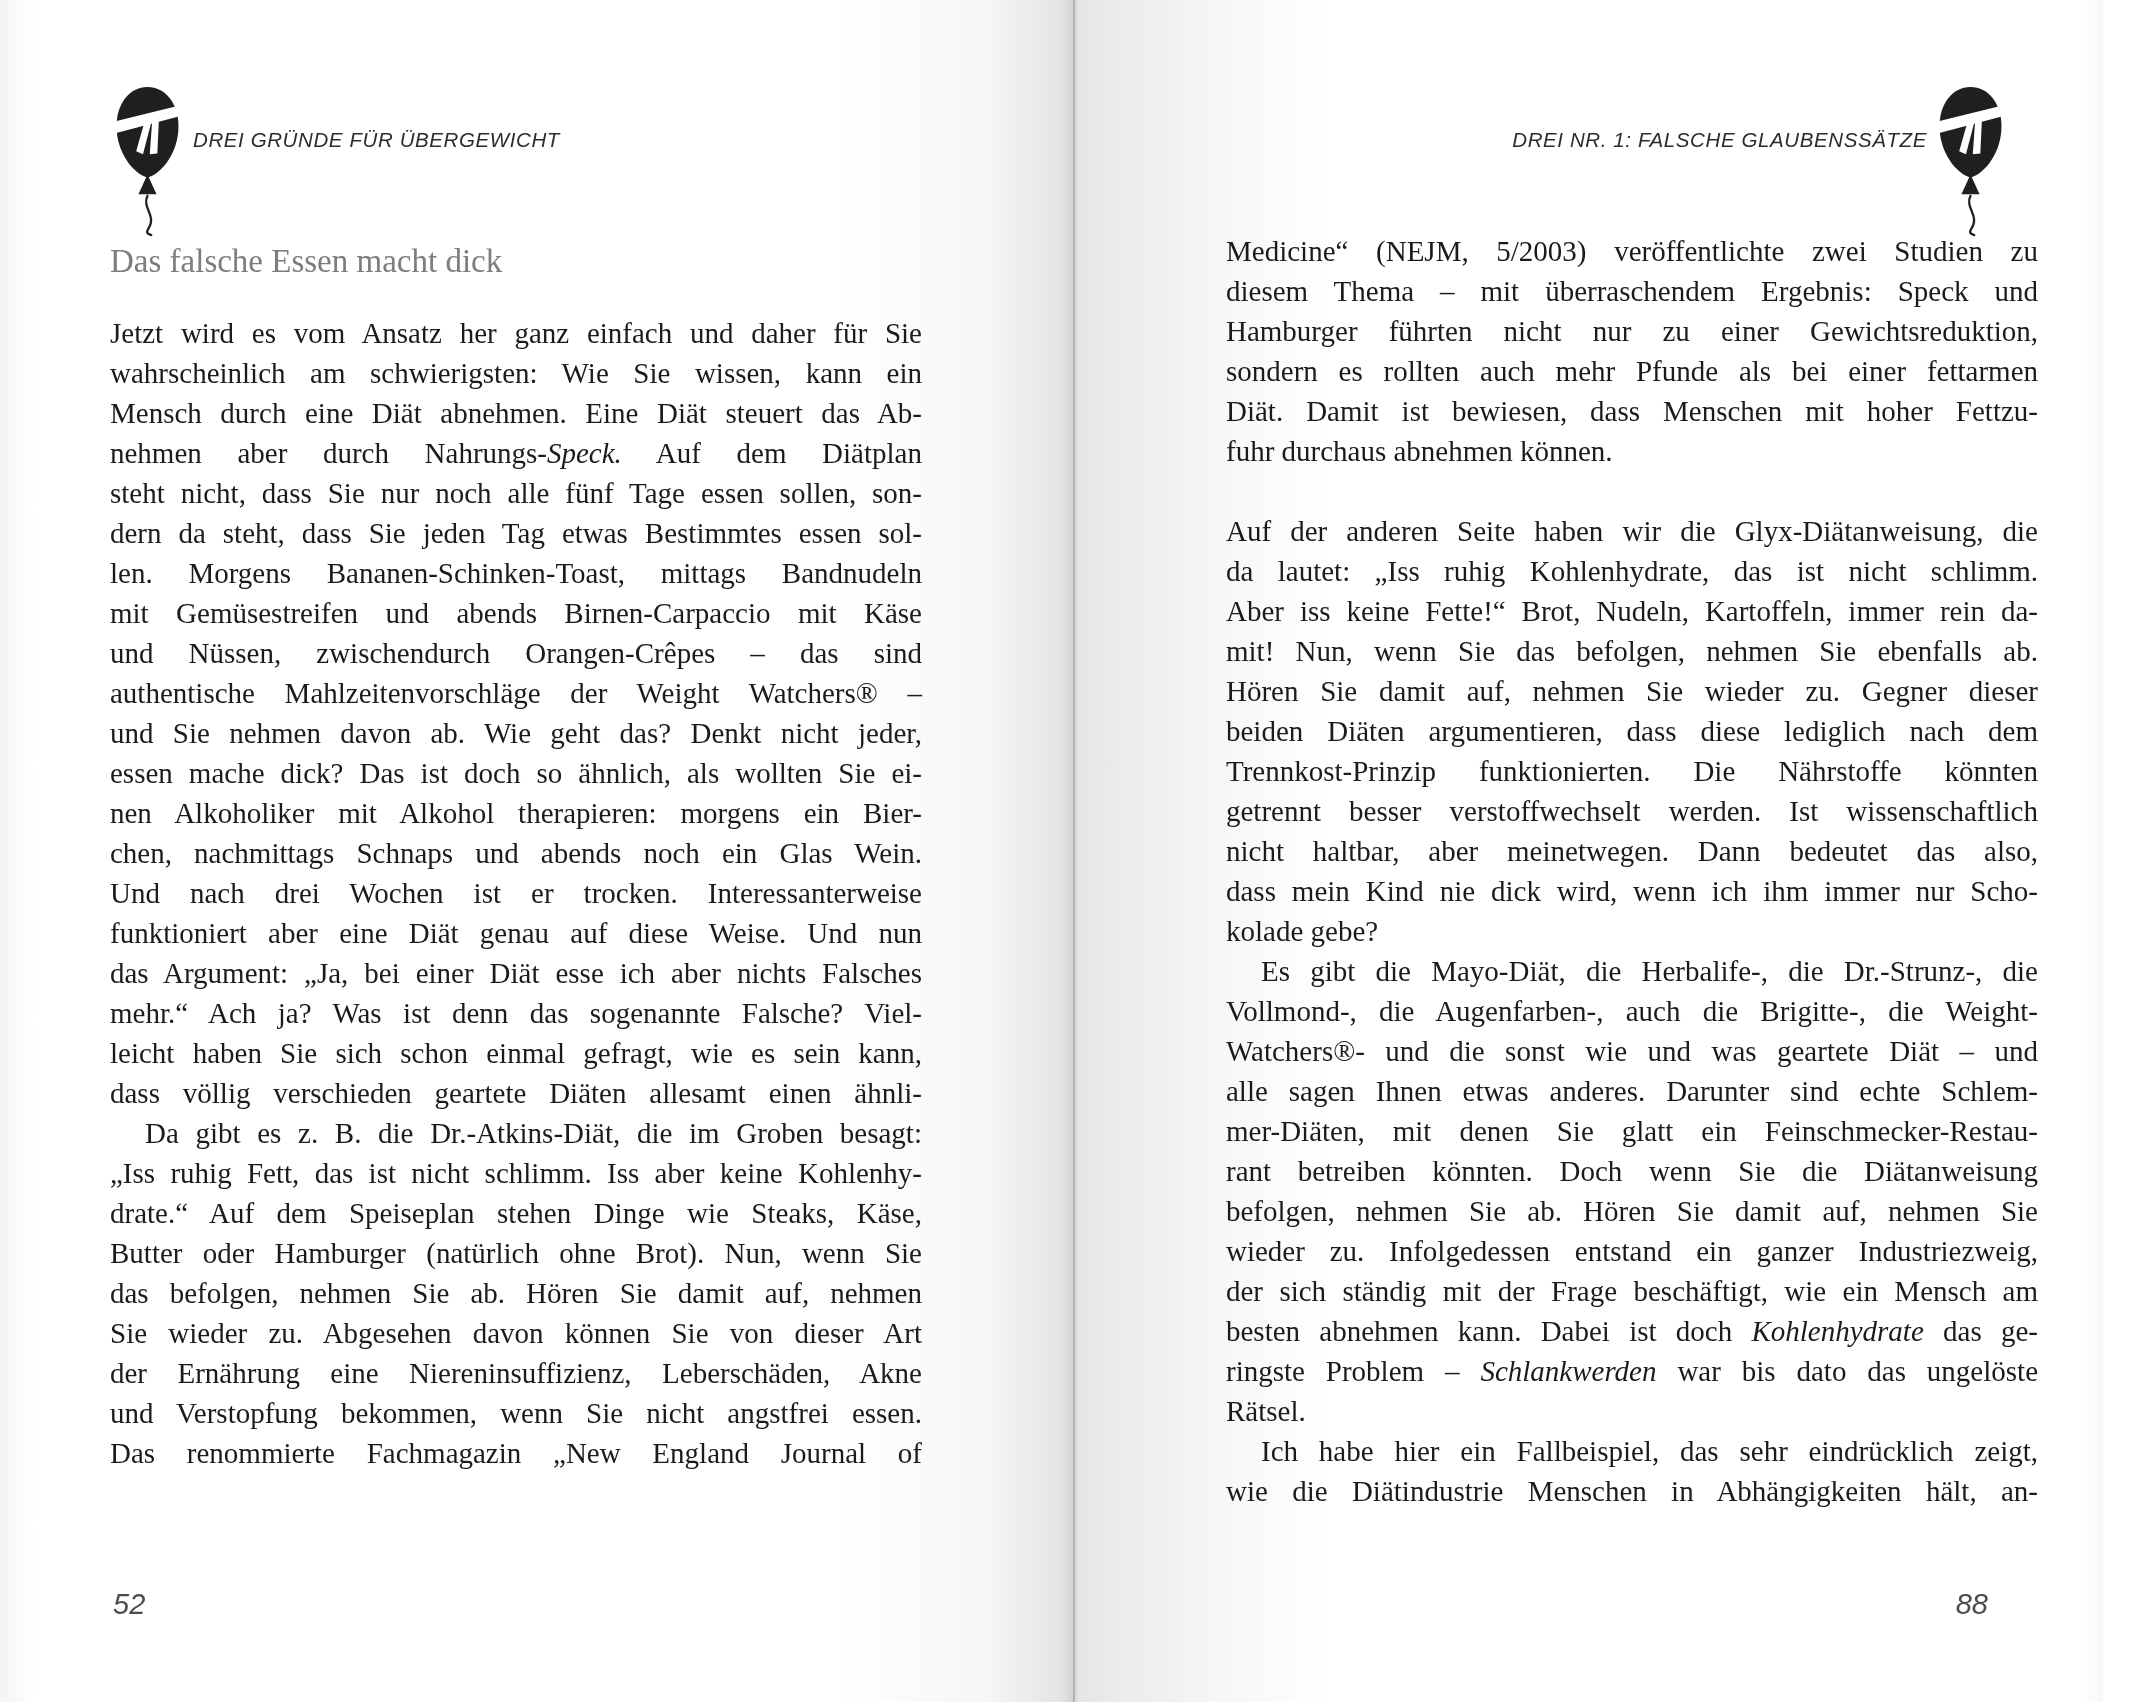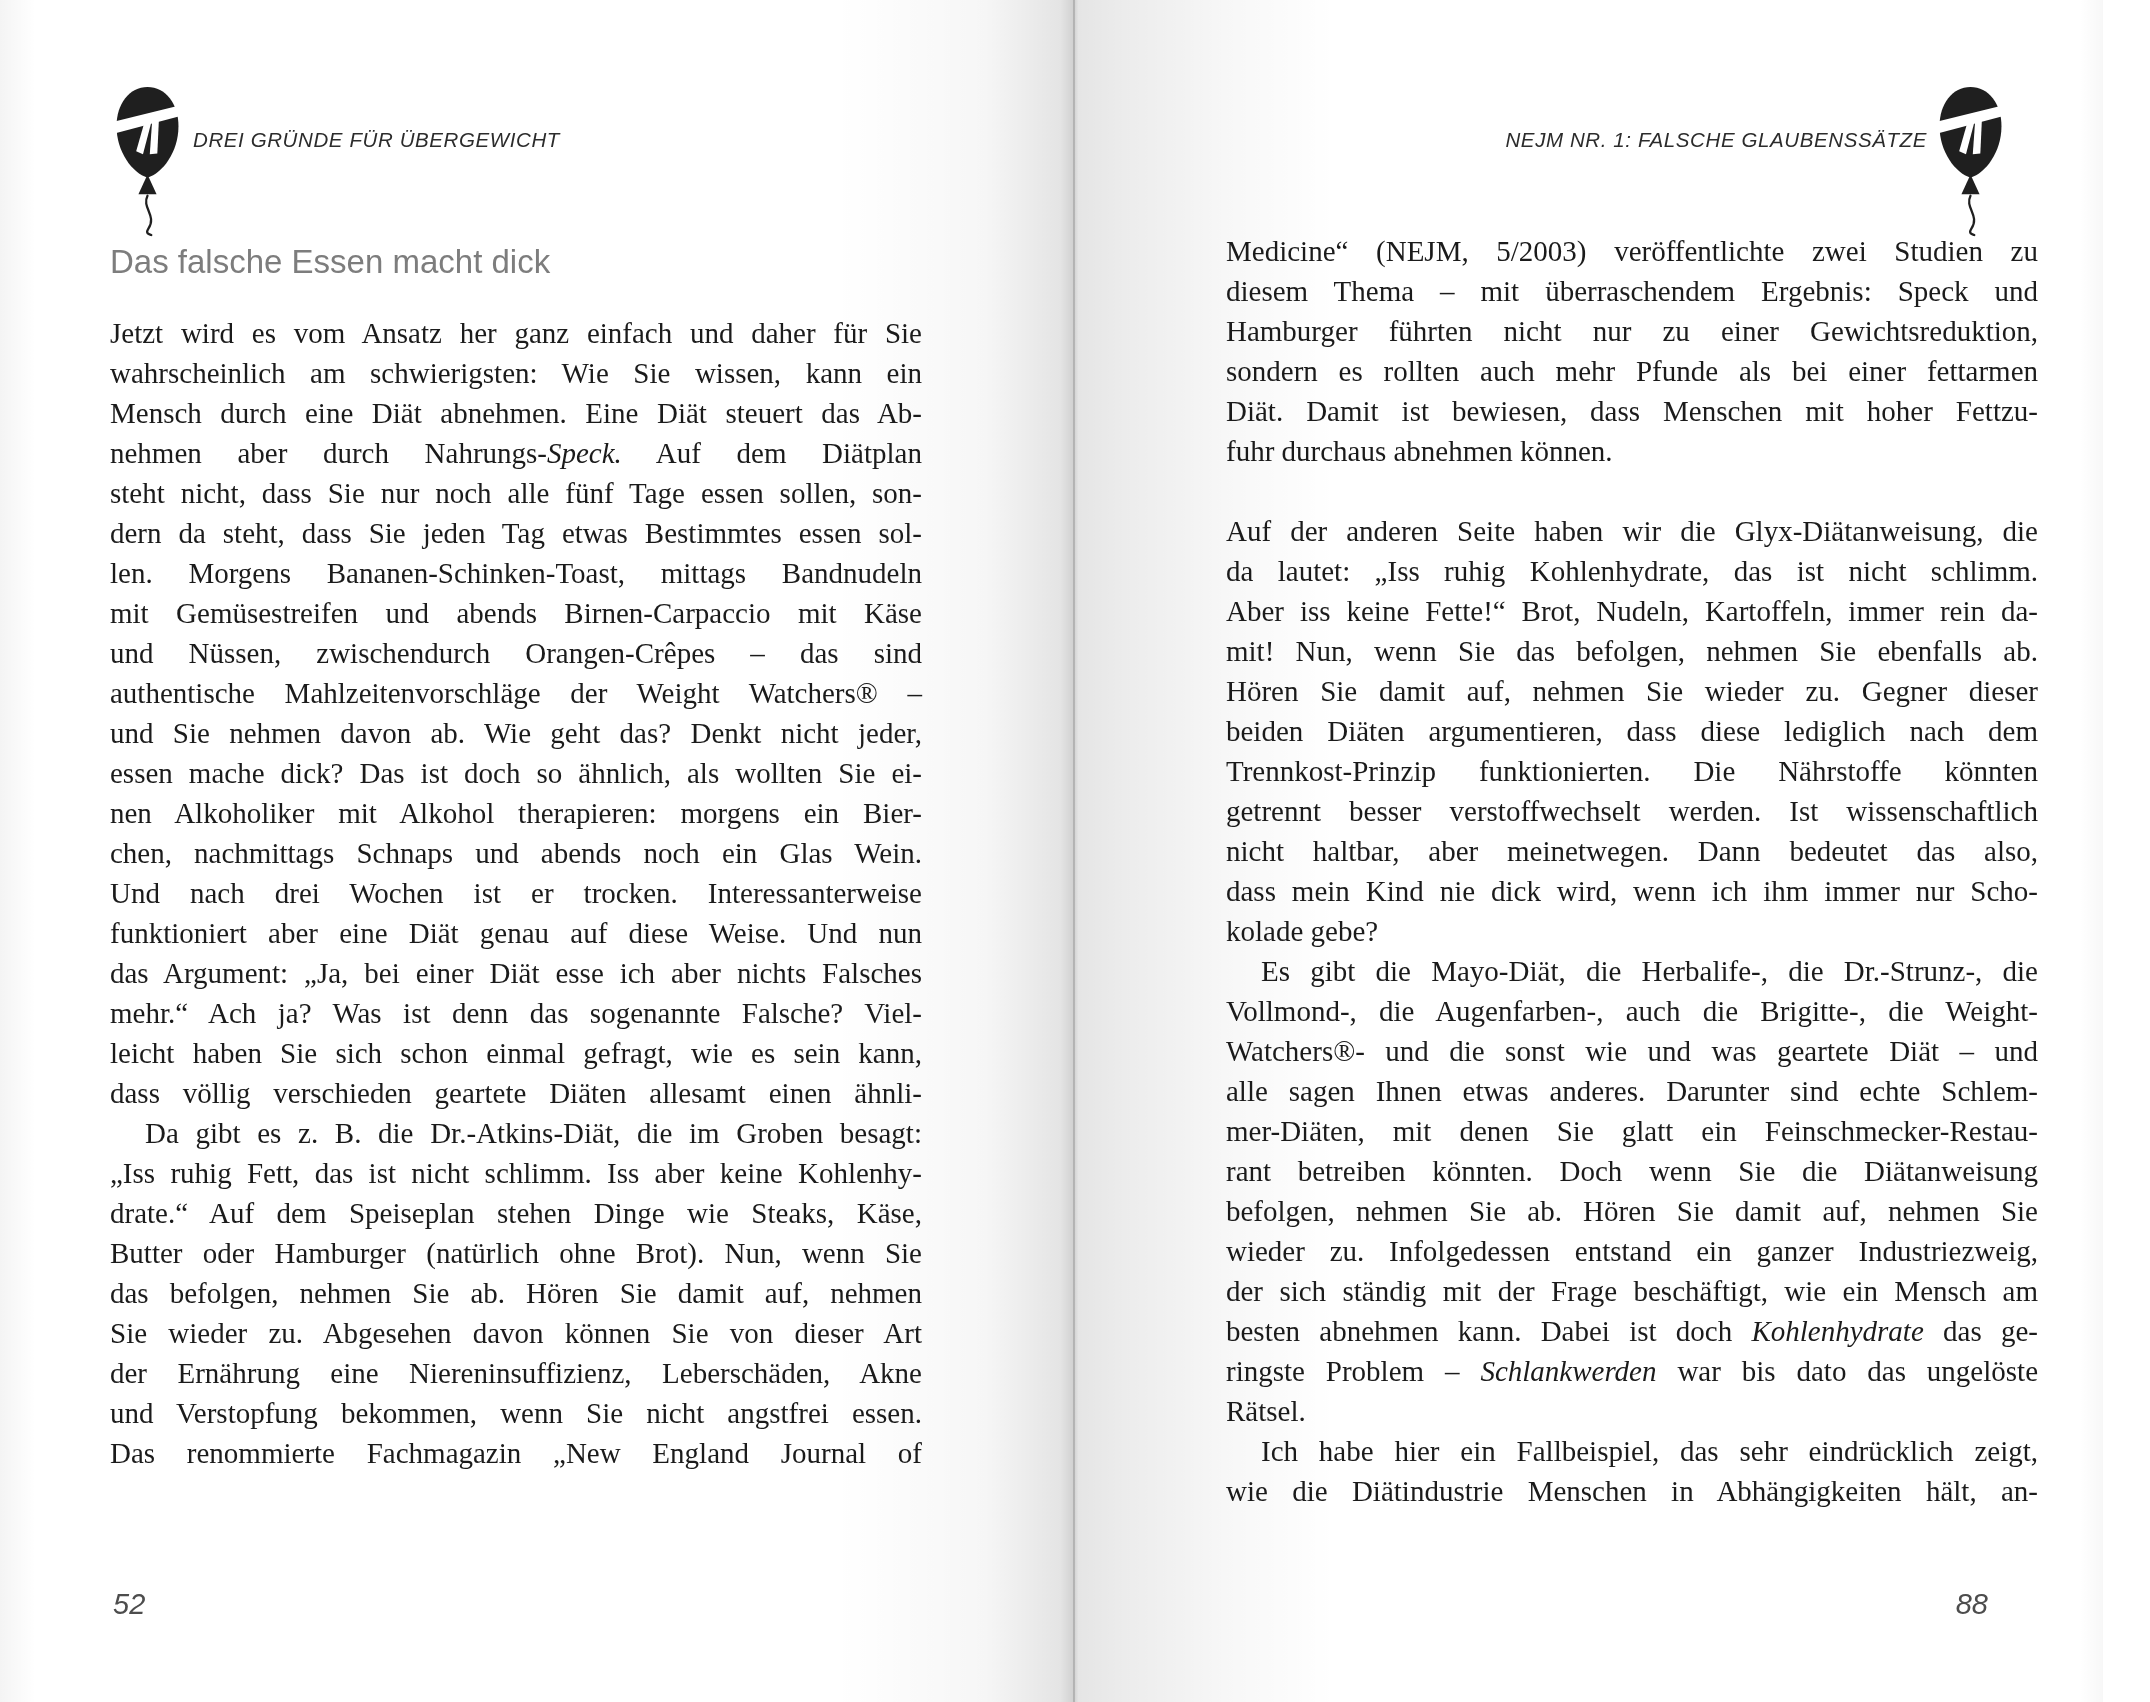--- a/index.html
+++ b/index.html
@@ -53,21 +53,21 @@
   .running-head.left{left:193px;}
   .running-head.right{right:176px;}
 
   .balloon{position:absolute;top:82px;width:71px;height:155px;}
   .balloon.left{left:112px;}
   .balloon.right{right:97px;}
 
   
   .chapter-title{
     position:absolute;left:110px;top:241px;width:812px;
-    font-family:Liberation Sans, sans-serif;
+    font-family:Liberation Serif, serif;
     font-size:33px;line-height:41px;
     color:#7d7d7d;
     white-space:nowrap;
   }
 
   
   .column{
     position:absolute;width:812px;
     font-size:29px;line-height:40px;
   }
@@ -150,21 +150,21 @@
           <div class="line">Sie wieder zu. Abgesehen davon können Sie von dieser Art</div>
           <div class="line">der Ernährung eine Niereninsuffizienz, Leberschäden, Akne</div>
           <div class="line">und Verstopfung bekommen, wenn Sie nicht angstfrei essen.</div>
           <div class="line">Das renommierte Fachmagazin „New England Journal of</div>
         </div>
       </div>
     <div class="folio left">52</div>
   </div>
 
   <div>
-    <div class="running-head right">NEJM NR. 1: FALSCHE GLAUBENSSÄTZE</div>
+    <div class="running-head right">DREI NR. 1: FALSCHE GLAUBENSSÄTZE</div>
     <div class="balloon right">
       <svg width="71" height="155" viewBox="0 0 94 204" xmlns="http://www.w3.org/2000/svg">
         <path fill="#1f1f1f" d="M47 6 C71 6 88 28 88 58 C88 92 67 120 47 126 C27 120 6 92 6 58 C6 28 23 6 47 6 Z"></path>
         <polygon fill="#ffffff" points="2,52 92,30 92,44 2,68"></polygon>
         <polygon fill="#ffffff" points="42,56 52,53 41,95 32,91"></polygon>
         <polygon fill="#ffffff" points="53,53 62,51 60,94 50,95"></polygon>
         <path fill="#1f1f1f" d="M47 122 L59 148 L35 148 Z"></path>
         <path fill="none" stroke="#1f1f1f" stroke-width="3" stroke-linecap="round" d="M47 150 C39 166 60 176 48 194 C44 200 49 201 52 202"></path>
       </svg>
     </div>

